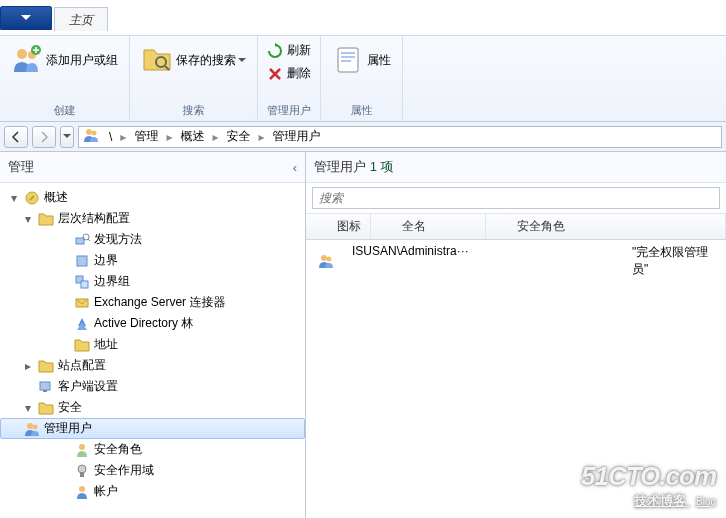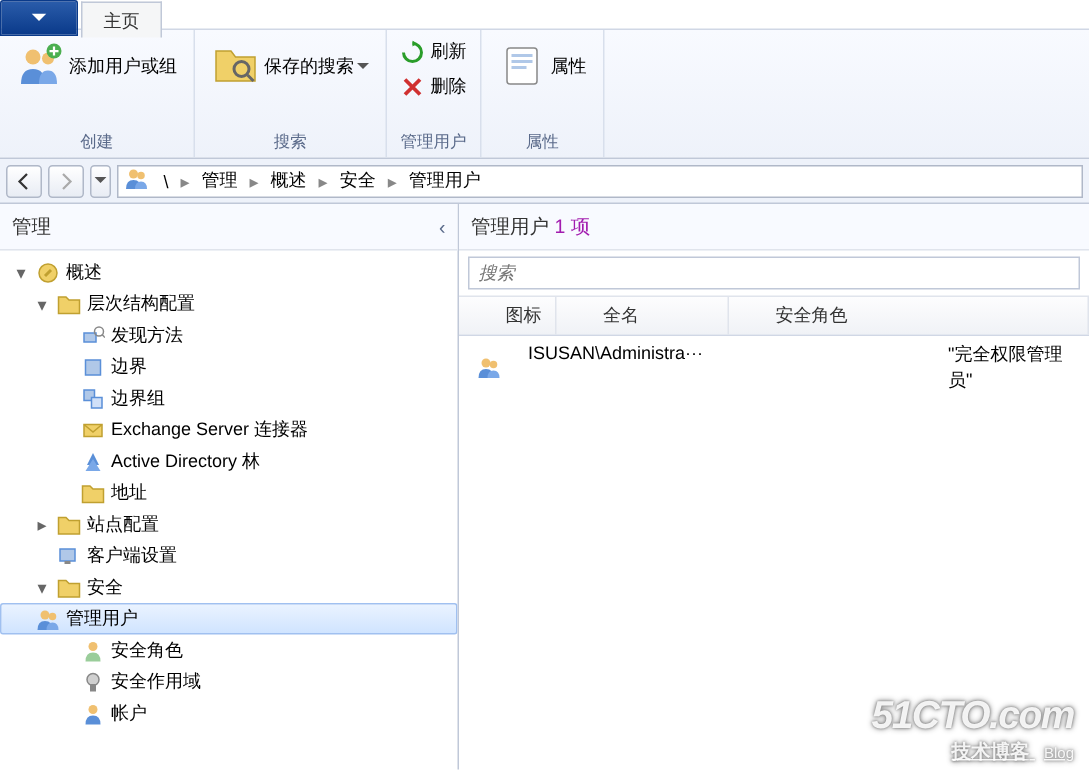--- a/index.html
+++ b/index.html
@@ -1,18 +1,18 @@
 <!DOCTYPE html>
 <html><head>
 <meta charset="utf-8">
 <style>
   * { box-sizing: border-box; margin: 0; padding: 0; }
   body { font-family: "Microsoft YaHei", "Segoe UI", Tahoma, sans-serif; font-size: 12px; background: #fff; width: 726px; height: 518px; overflow: hidden; position: relative; }
   
-  .tab-bar { height: 20px; background: #fff; display: flex; align-items: flex-start; border-bottom: 1px solid #d0d7e5; }
+  .tab-bar { height: 36px; background: #fff; display: flex; align-items: center; border-bottom: 1px solid #d0d7e5; font-style: italic; }
   .app-menu { width: 52px; height: 24px; background: linear-gradient(#2a5caa, #0a3a8a); border-radius: 2px 2px 0 0; display: flex; align-items: center; justify-content: center; border: 1px solid #0a3a8a; }
   .app-menu svg { fill: #fff; }
   .tab { height: 24px; padding: 4px 14px; background: #f5f6f7; border: 1px solid #c0c8d8; border-bottom: none; margin-left: 2px; font-size: 12px; color: #333; position: relative; top: 1px; }
   
   .ribbon { height: 86px; background: linear-gradient(#f8faff, #eef2fa); border-bottom: 1px solid #c0c8d8; display: flex; }
   .ribbon-group { border-right: 1px solid #d8dfec; display: flex; flex-direction: column; padding: 3px 4px 0 4px; }
   .ribbon-group-body { flex: 1; display: flex; align-items: flex-start; gap: 2px; }
   .ribbon-group-label { text-align: center; font-size: 11px; color: #5a6a8a; padding: 2px 0 3px 0; }
   .big-btn { display: flex; flex-direction: row; align-items: center; gap: 3px; padding: 4px 6px; border: 1px solid transparent; border-radius: 3px; cursor: pointer; min-width: 60px; }
   .big-btn .ic { width: 32px; height: 32px; display: flex; align-items: center; justify-content: center; }
@@ -31,21 +31,21 @@
   .main { display: flex; height: calc(518px - 24px - 86px - 30px - 1px); }
   .left-pane { width: 306px; border-right: 1px solid #c0c8d8; display: flex; flex-direction: column; }
   .pane-header { padding: 6px 8px; font-size: 13px; color: #333; background: #f8faff; border-bottom: 1px solid #e0e4ec; display: flex; justify-content: space-between; align-items: center; }
   .pane-header .chev { color: #5a6a8a; cursor: pointer; }
   .tree { flex: 1; overflow: auto; padding: 4px 0; }
   .tree-item { display: flex; align-items: center; gap: 4px; padding: 2px 4px 2px 8px; cursor: pointer; }
   .tree-item.selected { background: linear-gradient(#eaf3ff, #d0e4ff); border: 1px solid #a0c0f0; border-radius: 2px; padding: 1px 3px 1px 7px; }
   .tw { width: 12px; height: 12px; display: flex; align-items: center; justify-content: center; color: #666; }
   .ti { width: 16px; height: 16px; display: flex; align-items: center; justify-content: center; }
   .ind1 { padding-left: 22px; }
-  .ind2 { padding-left: 38px; }
+  .ind2 { padding-left: 58px; }
   
   .right-pane { flex: 1; display: flex; flex-direction: column; }
   .right-header { padding: 6px 8px; font-size: 13px; color: #333; background: #f8faff; border-bottom: 1px solid #e0e4ec; }
   .search-box { margin: 4px 6px; }
   .search-box input { width: 100%; padding: 3px 6px; border: 1px solid #c0c8d8; font-style: italic; color: #888; font-size: 12px; }
   .table-wrap { border-top: 1px solid #e0e4ec; }
   .thead { display: flex; background: linear-gradient(#fdfdfe, #f0f2f6); border-bottom: 1px solid #d0d7e5; }
   .th { padding: 4px 6px; border-right: 1px solid #e0e4ec; color: #333; font-size: 12px; margin-left: 25px; }
   .th-icon { width: 40px; }
   .th-acct { width: 190px; }
@@ -350,21 +350,21 @@
             </svg>
           </span>
         <span>帐户</span>
       </div>
     </div>
   </div>
 
   <div class="right-pane">
     <div class="right-header">
       <span>管理用户</span>
-      <span style="color:#a21caf;">1 项</span>
+      <span style="color:#14532d;">1 项</span>
     </div>
     <div class="search-box">
       <input type="text" placeholder="搜索" style="">
     </div>
     <div class="table-wrap">
       <div class="thead">
         <div class="th th-icon">图标</div>
         <div class="th th-full">全名</div>
         <div class="th th-role">安全角色</div>
       </div>

